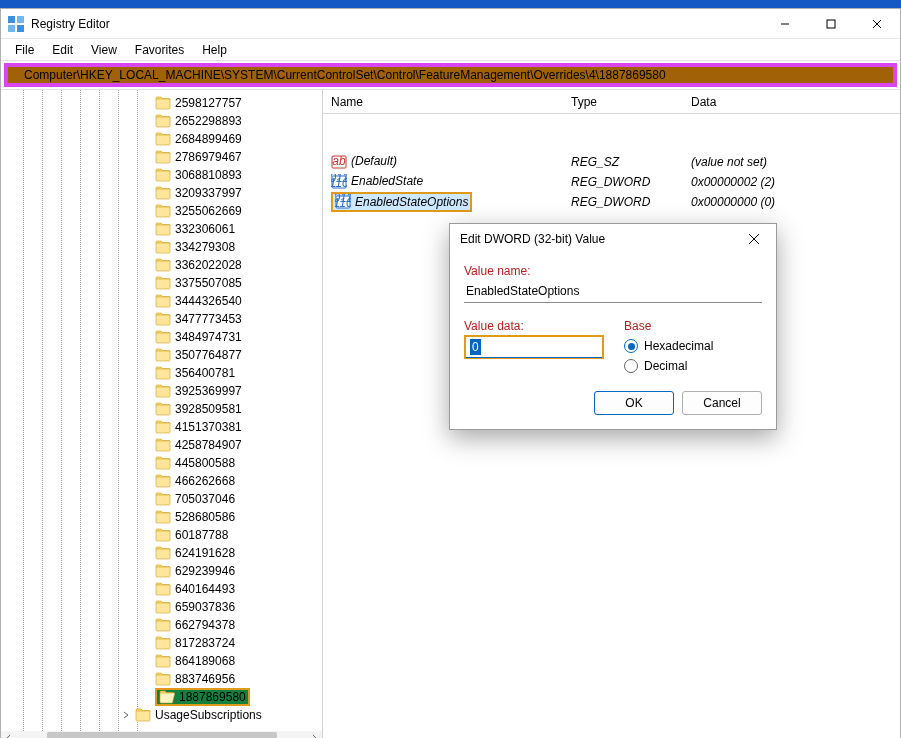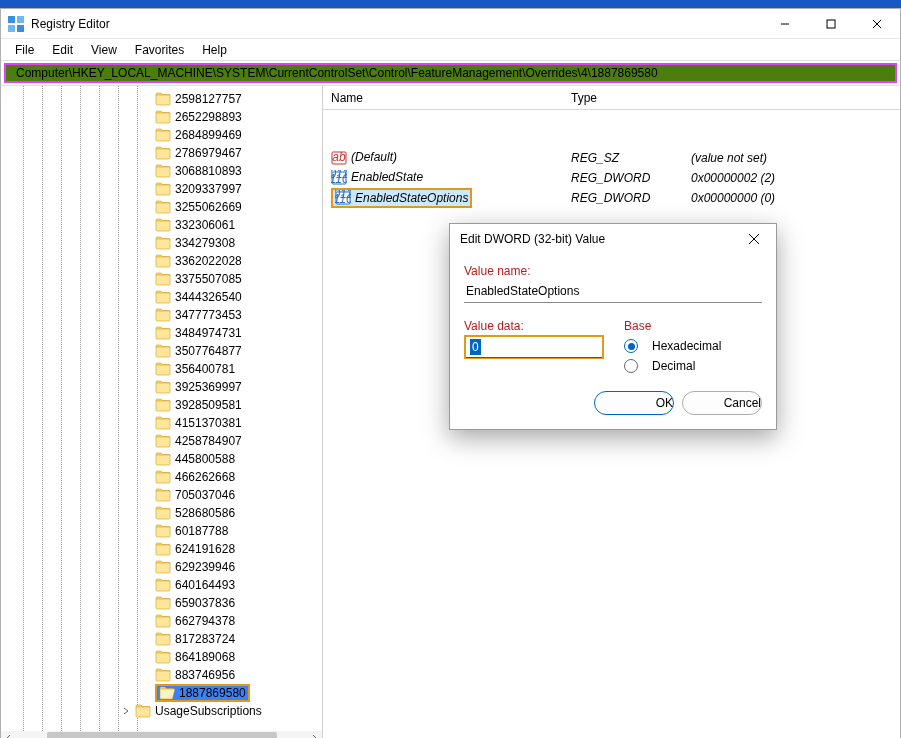--- a/index.html
+++ b/index.html
@@ -13,38 +13,38 @@
     border-bottom: 1px solid #e8e8e8; padding: 0 0 0 6px; flex: 0 0 auto;
   }
   .titlebar .app-icon { width: 18px; height: 18px; margin-right: 6px; }
   .titlebar .title { flex: 1; color: #000; }
   .win-btns { display: flex; height: 100%; }
   .win-btn { width: 46px; display: flex; align-items: center; justify-content: center; color: #000; }
   .menubar { height: 22px; display: flex; align-items: center; padding: 0 6px; gap: 2px; border-bottom: 1px solid #e0e0e0; flex: 0 0 auto; }
   .menu-item { padding: 2px 8px; color: #000; }
   .addrbar-wrap { padding: 2px 3px; border-bottom: 1px solid #e0e0e0; flex: 0 0 auto; }
   .addrbar {
-    border: 2px solid #d946ef; padding: 1px 10px; background: #4d7c0f;
+    border: 4px solid #d946ef; padding: 1px 16px; background: #a16207;
     width: 100%;
   }
   .content { flex: 1; display: flex; min-height: 0; }
   .tree-pane {
     width: 322px; border-right: 1px solid #d0d0d0; position: relative;
     overflow: hidden; background: #fff;
   }
   .tree-inner { position: absolute; top: 4px; left: 0; right: 0; }
   .tree-lines { position: absolute; top: 0; left: 0; height: 100%; pointer-events: none; }
   .tree-lines .vline { position: absolute; top: 0; height: 100%; border-left: 1px dotted #a0a0a0; }
   .tree-item {
     display: flex; align-items: center; height: 18px; padding-left: 154px; white-space: nowrap;
   }
   .folder-icon { width: 16px; height: 14px; margin-right: 4px; flex: 0 0 auto; }
   .tree-item.selected .sel-box {
     display: inline-flex; align-items: center; height: 18px;
-    border: 2px solid #e09a1b; padding: 0 2px; background: #3b82f6;
+    border: 2px solid #e09a1b; padding: 0 2px; background: #15803d;
   }
   .sel-box { display: inline-flex; align-items: center; }
   .tree-item.extra { padding-left: 120px; }
   .expander { width: 12px; height:12px; color:#666; margin-right:2px; }
   .list-pane { flex: 1; display: flex; flex-direction: column; background:#fff;gap:36px; }
   .list-header {
     display: flex; height: 24px; border-bottom: 1px solid #d8d8d8;
     align-items: center; background: #fff;
   }
   .col { padding: 0 8px; color: #000; }
@@ -81,26 +81,26 @@
   .dlg-body { padding: 6px 14px 14px 14px; }
   .field-label { color:#b91c1c; margin-top:4px; }
   .ro-input { border:none; border-bottom:1px solid #888; padding:4px 2px; width:100%; margin-top:2px; background:#fff; }
   .dlg-row { display:flex; gap:20px; margin-top:12px; }
   .dlg-col { flex:1; }
   .value-input-wrap {
     display:flex; align-items:center; border:2px solid #e09a1b; width:140px; height:24px; margin-top:2px;
   }
   .value-input-inner { flex:1; border:none; border-bottom:1px solid #0067c0; padding:2px 4px; background:#fff; }
   .value-sel { background:#0067c0; color:#fff; padding:0 2px; display:inline-block; height:16px; line-height:16px; }
-  .radio-row { display:flex; align-items:center; gap:14px; margin-top:6px; }
+  .radio-row { display:flex; align-items:center; gap:6px; margin-top:6px; }
   .radio { width:14px; height:14px; border:1px solid #666; border-radius:50%; display:flex; align-items:center; justify-content:center; }
   .radio .dot { width:7px; height:7px; background:#0067c0; border-radius:50%; }
   .radio.checked { border-color:#0067c0; }
   .dlg-btns { display:flex; justify-content:flex-end; gap:8px; margin-top:18px; }
-  .btn { width:80px; height:24px; border:1px solid #adadad; border-radius:12px; background:#fdfdfd; display:flex; align-items:center; justify-content:flex-end; }
+  .btn { width:80px; height:24px; border:1px solid #adadad; border-radius:3px; background:#fdfdfd; display:flex; align-items:center; justify-content:center; }
   .btn.primary { border-color:#0067c0; }
   .svg-folder .tab { fill:#ffd76a; stroke:#c9a227; }
   .svg-folder .body { fill:#ffe69a; stroke:#c9a227; }
   .svg-folder-open .tab { fill:#ffd76a; stroke:#c9a227; }
   .svg-folder-open .body { fill:#fff2c2; stroke:#c9a227; }
 </style>
 </head>
 <body>
 
 <div class="window">
@@ -425,20 +425,21 @@
               <polyline points="3,1 6,4 3,7" fill="none" stroke="#666"></polyline>
             </svg>
         </div>
       </div>
     </div>
 
     <div class="list-pane">
       <div class="list-header">
         <div class="col name">Name</div>
         <div class="col type">Type</div>
+        <div class="col data">Data</div>
       </div>
       <div class="list-body" id="list-body">
           <div class="row">
             <div class="cell name">
               <span class="val-icon"><svg viewBox="0 0 16 16" width="16" height="16">
                   <rect x="1" y="2" width="14" height="12" rx="1" fill="#fff" stroke="#c33" stroke-width="1"></rect>
                   <text x="8" y="11" text-anchor="middle" font-size="7" fill="#c33" font-family="sans-serif">ab</text>
                 </svg></span>
               <span>(Default)</span>
             </div>

